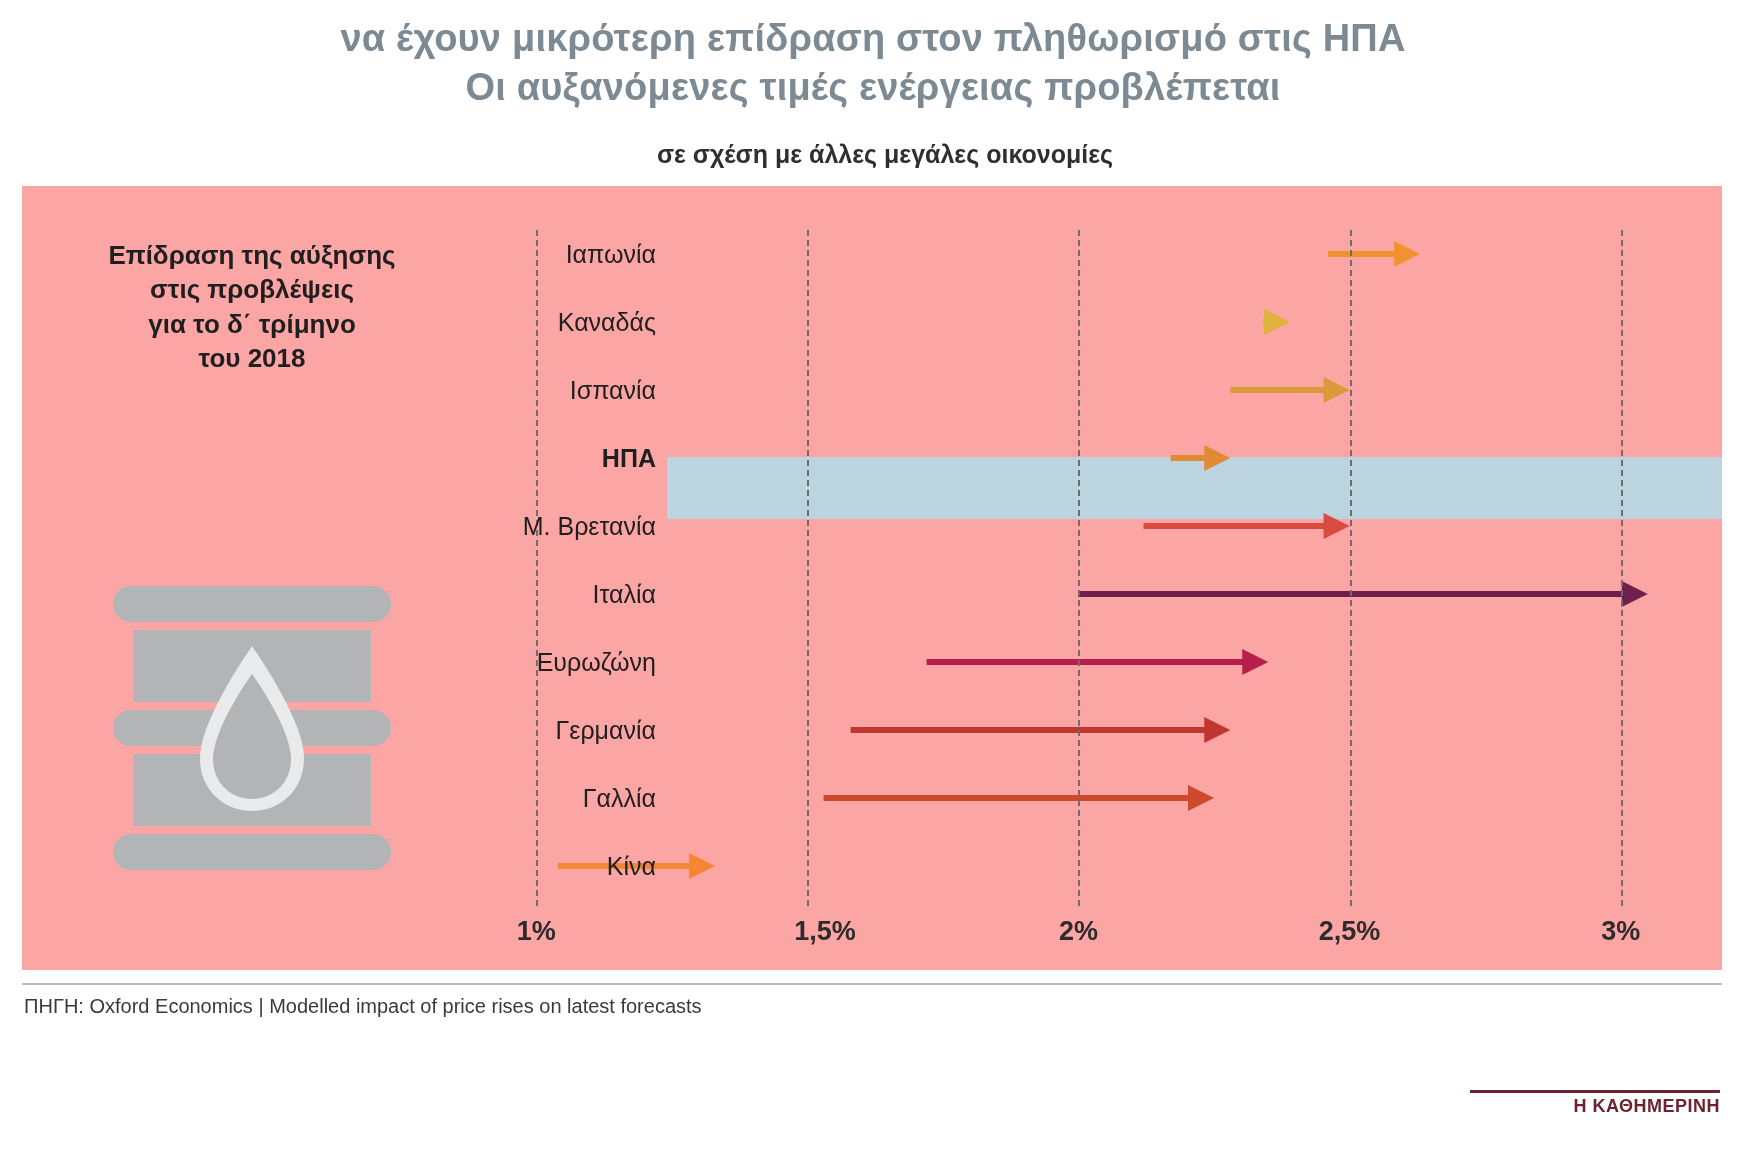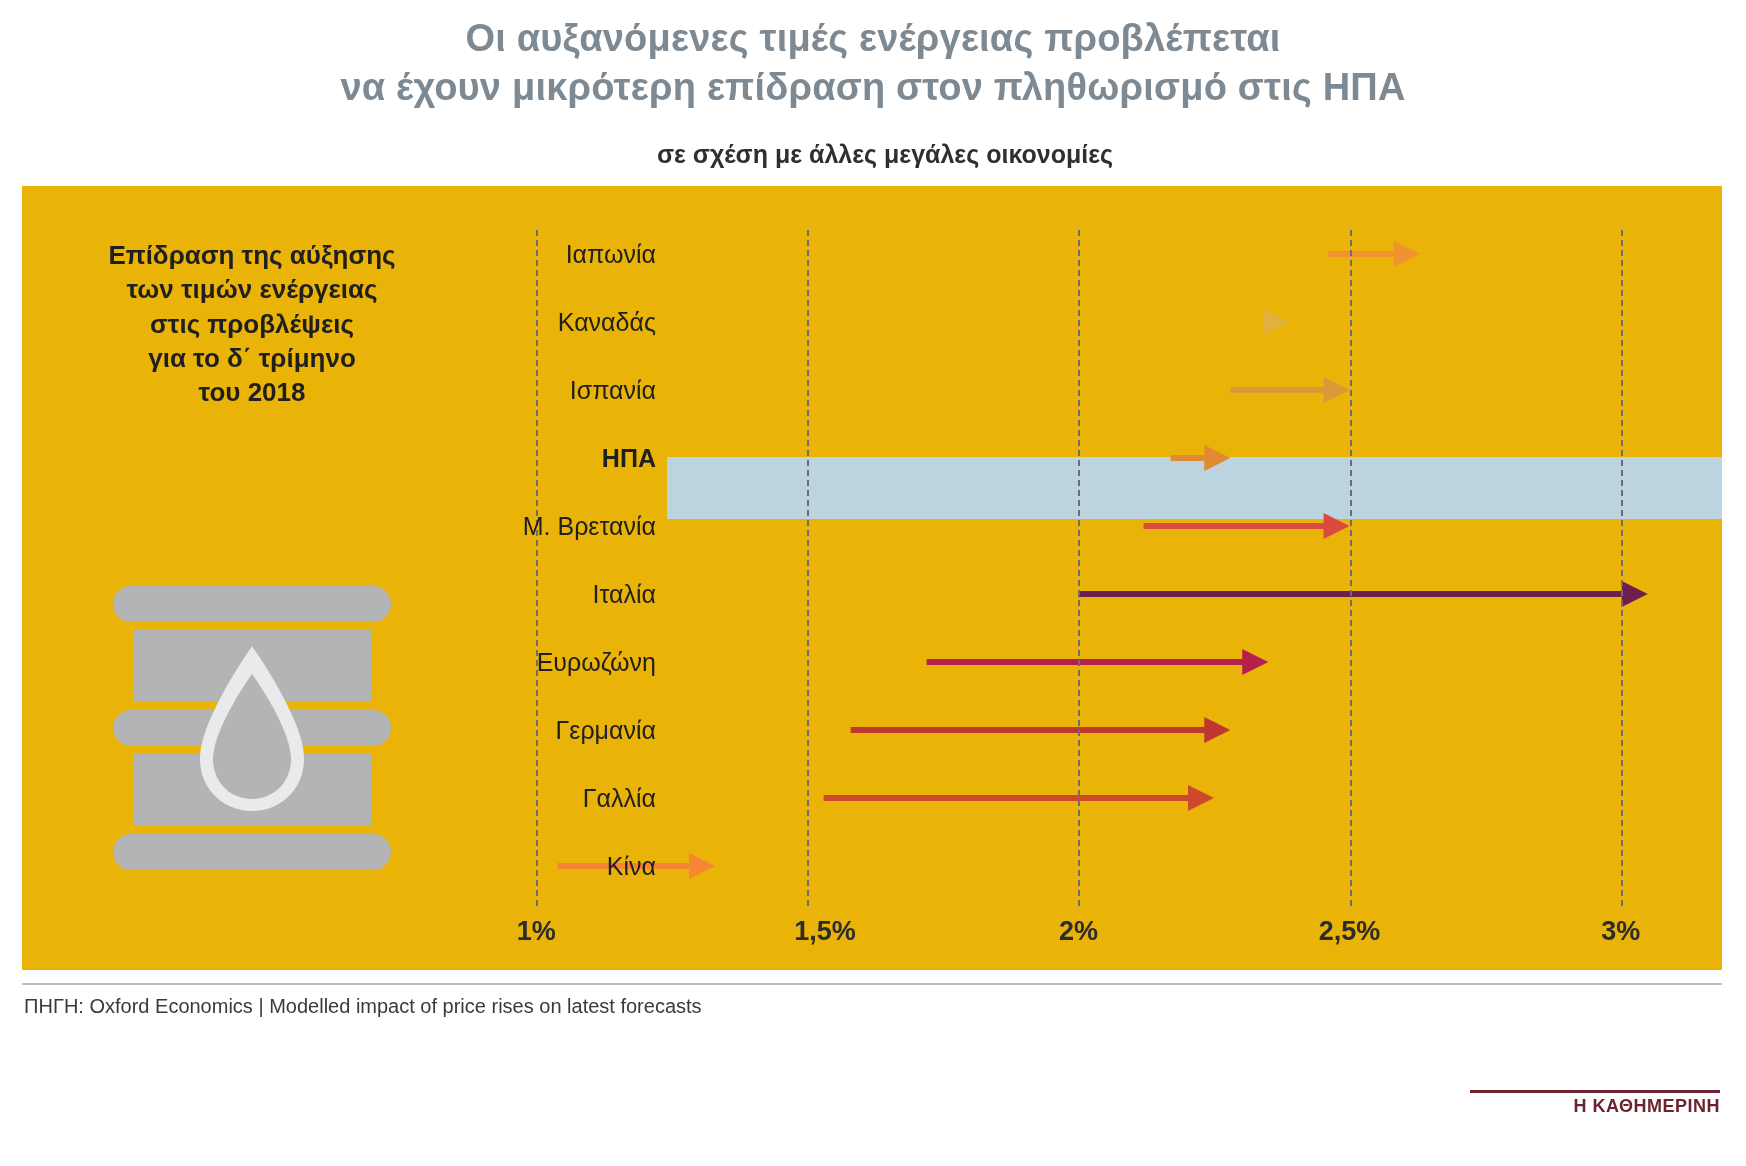--- a/index.html
+++ b/index.html
@@ -47,21 +47,21 @@
     color: #2f2f2f;
     margin-left: 12px;
   }
   
   .panel {
     position: absolute;
     left: 22px;
     top: 186px;
     width: 1700px;
     height: 784px;
-    background: #eab308;
+    background: #fca5a5;
   }
   
   .caption {
     position: absolute;
     left: 40px;
     top: 52px;
     width: 380px;
     text-align: center;
     font-size: 26px;
     font-weight: bold;
@@ -159,30 +159,29 @@
     height: 3px;
     background: #6c2230;
   }
 </style>
 </head>
 <body>
 
 <div class="page">
 
   <div class="title-block">
+    <div class="title-line">να έχουν μικρότερη επίδραση στον πληθωρισμό στις ΗΠΑ</div>
     <div class="title-line">Οι αυξανόμενες τιμές ενέργειας προβλέπεται</div>
-    <div class="title-line">να έχουν μικρότερη επίδραση στον πληθωρισμό στις ΗΠΑ</div>
   </div>
   <div class="subtitle">σε σχέση με άλλες μεγάλες οικονομίες</div>
 
   <div class="panel">
 
     <div class="caption">
       <div>Επίδραση της αύξησης</div>
-      <div>των τιμών ενέργειας</div>
       <div>στις προβλέψεις</div>
       <div>για το δ΄ τρίμηνο</div>
       <div>του 2018</div>
     </div>
 
     <svg class="barrel" viewBox="0 0 290 300">
       <rect x="6" y="0" width="278" height="36" rx="18" fill="#b3b4b6"></rect>
       <rect x="26" y="44" width="238" height="72" fill="#b3b4b6"></rect>
       <rect x="6" y="124" width="278" height="36" rx="18" fill="#b3b4b6"></rect>
       <rect x="26" y="168" width="238" height="72" fill="#b3b4b6"></rect>

